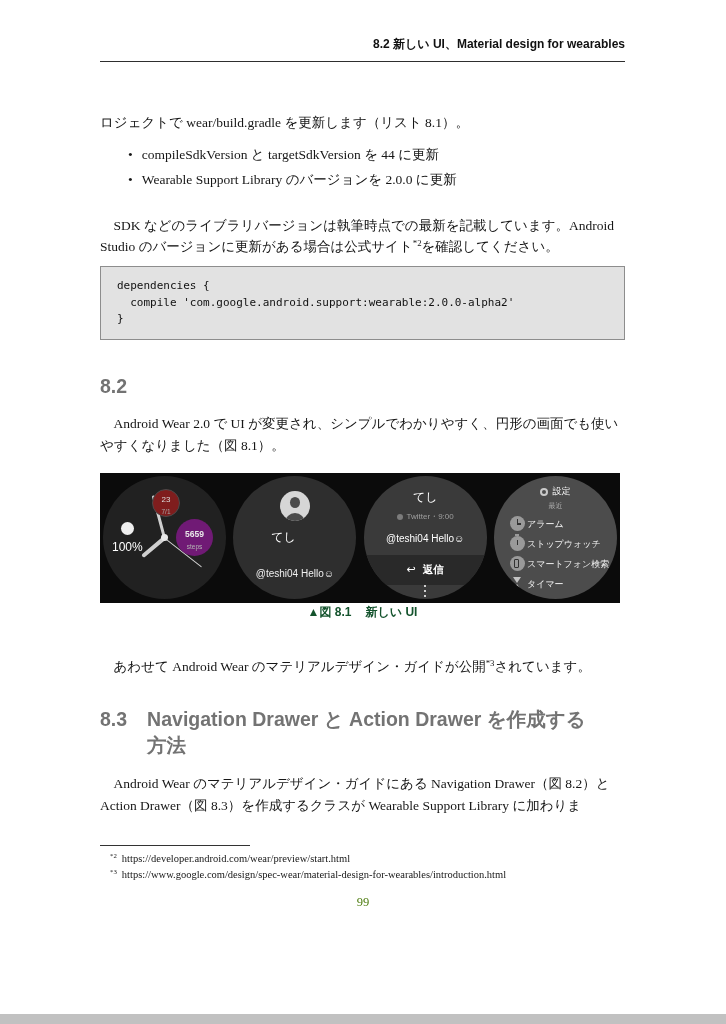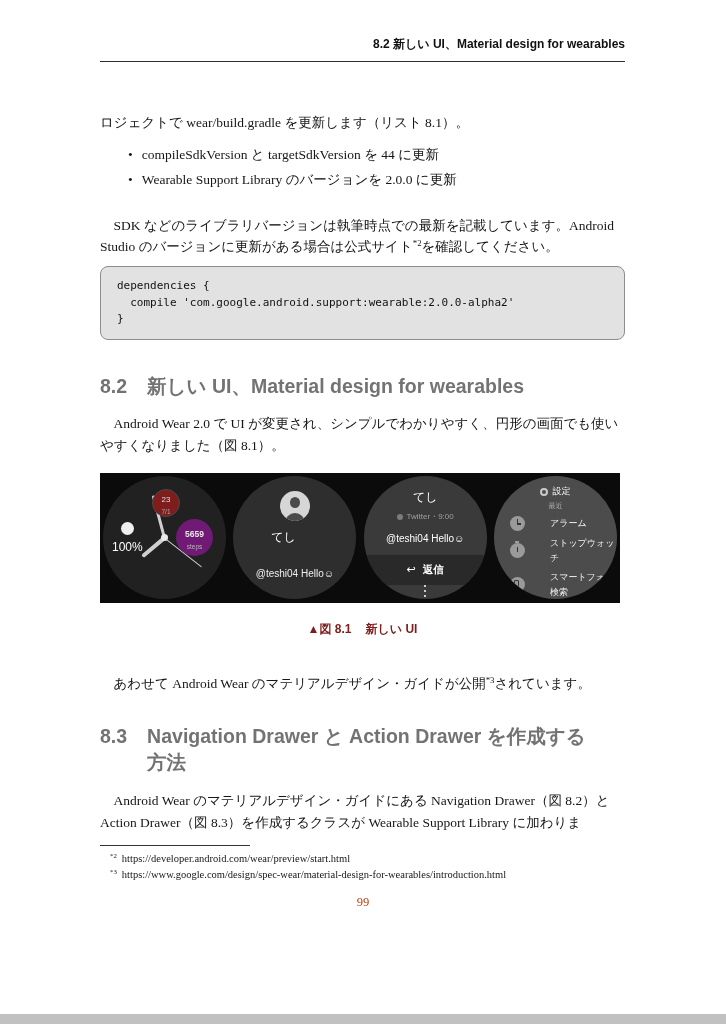--- a/index.html
+++ b/index.html
@@ -32,21 +32,21 @@
   ul.bullets li .bullet-glyph { margin-right:9px; }
 
   .listing-caption {
     margin-top:19px; font-family:"Liberation Sans",sans-serif;
     font-weight:bold; font-size:12px; color:#1d1d1d;
   }
   .listing-caption .cap-title { margin-left:14px; }
 
   .codebox {
     margin-top:8px; background:#e2e2e2; border:1px solid #8d8d8d;
-    border-radius:8px; padding:11px 16px;
+    border-radius:0; padding:11px 16px;
   }
   .codebox pre {
     margin:0; font-family:"DejaVu Sans Mono",monospace;
     font-size:11px; line-height:1.5; color:#111; white-space:pre;
   }
 
   .sec-heading {
     margin-top:33px; display:flex; gap:20px;
     font-family:"Liberation Sans",sans-serif; font-weight:bold;
     font-size:19.5px; color:#737373; line-height:1.35;
@@ -101,48 +101,48 @@
   .w3-dots { margin-top:auto; margin-bottom:8px; display:flex; flex-direction:column; gap:2.5px; align-items:center; }
   .dot { width:2.5px; height:2.5px; border-radius:50%; background:#fff; }
 
   
   .w4 { background:#4c4c4c; display:flex; flex-direction:column; padding-top:8px; box-sizing:border-box; }
   .w4-header { align-self:center; text-align:center; color:#fff; }
   .gear-row { display:flex; align-items:center; justify-content:center; gap:4px; }
   .gear-icon { width:8px; height:8px; border-radius:50%; border:2px solid #c9c9c9; box-sizing:border-box; }
   .w4-title { font-size:9px; }
   .w4-sub { font-size:7px; color:#b7b7b7; margin-top:1px; }
-  .w4-item { display:flex; align-items:center; gap:25px; margin:5px 0 0 16px; color:#f2f2f2; font-size:9px; }
+  .w4-item { display:flex; align-items:flex-end; gap:2px; margin:5px 0 0 16px; color:#f2f2f2; font-size:9px; }
   .ic { width:15px; height:15px; border-radius:50%; background:#9a9a9a; position:relative; flex:none; }
   .ic-alarm::before { content:""; position:absolute; left:7px; top:3px; width:1.5px; height:5px; background:#333; }
   .ic-alarm::after  { content:""; position:absolute; left:7px; top:7px; width:4.5px; height:1.5px; background:#333; }
   .ic-stopwatch::before { content:""; position:absolute; left:7px; top:4px; width:1.5px; height:4.5px; background:#333; }
   .ic-stopwatch::after  { content:""; position:absolute; left:5.5px; top:-2px; width:4px; height:2px; background:#9a9a9a; }
   .ic-phone::before { content:""; position:absolute; left:4.5px; top:2.5px; width:5px; height:9px; border:1.2px solid #333; border-radius:1px; box-sizing:border-box; }
   .ic-timer { background:transparent; }
   .ic-timer::before { content:""; position:absolute; left:3px; top:1px; border-left:4.5px solid transparent; border-right:4.5px solid transparent; border-top:6px solid #c4c4c4; }
   .ic-timer::after  { content:""; position:absolute; left:3px; top:8px; border-left:4.5px solid transparent; border-right:4.5px solid transparent; border-bottom:6px solid #c4c4c4; }
 
   .fig-caption {
-    margin-top:17px; text-align:center;
-    font-family:"Liberation Sans",sans-serif; font-weight:bold; font-size:12px; color:#7f1d1d;
+    text-align:center;
+    font-family:"Liberation Sans",sans-serif; font-weight:bold; font-size:12px; color:#14532d;
   }
   .fig-caption .cap-title { margin-left:14px; }
 
   .p4 { margin-top:34px; }
   .h83 { margin-top:28px; }
   .sup-ref { font-size:0.65em; vertical-align:super; line-height:0; }
 
   
   .footnotes { position:absolute; top:845px; left:100px; width:525px; font-size:10.5px; line-height:1.55; color:#161616; }
   .fn-rule { width:150px; border-top:1px solid #333; margin-bottom:5px; }
   .fn-line { padding-left:10px; }
   .fn-line .sup-ref { margin-right:5px; }
 
-  .page-number { position:absolute; top:895px; left:0; width:726px; text-align:center; font-size:12.5px; color:#c2410c; }
+  .page-number { position:absolute; top:895px; left:0; width:726px; text-align:center; font-size:12.5px; color:#4d7c0f; }
 
   .bottom-bar { position:absolute; bottom:0; left:0; width:726px; height:10px; background:#c1c1c1; }
 </style>
 </head>
 <body>
 
 <div class="page">
 
   <div class="running-header">8.2 新しい UI、Material design for wearables</div>
 
@@ -159,21 +159,20 @@
 
 
     <div class="codebox">
       <pre>dependencies {
   compile 'com.google.android.support:wearable:2.0.0-alpha2'
 }</pre>
     </div>
 
     <div class="sec-heading">
       <span class="sec-num">8.2</span>
-      <span>新しい UI、Material design for wearables</span>
     </div>
 
     <p class="indent mt14">Android Wear 2.0 で UI が変更され、シンプルでわかりやすく、円形の画面でも使いやすくなりました（図 8.1）。</p>
 
     <div class="figure">
 
       <div class="watch w1">
         <div class="hand hand-sec"></div>
         <div class="hand hand-hour"></div>
         <div class="hand hand-min"></div>

